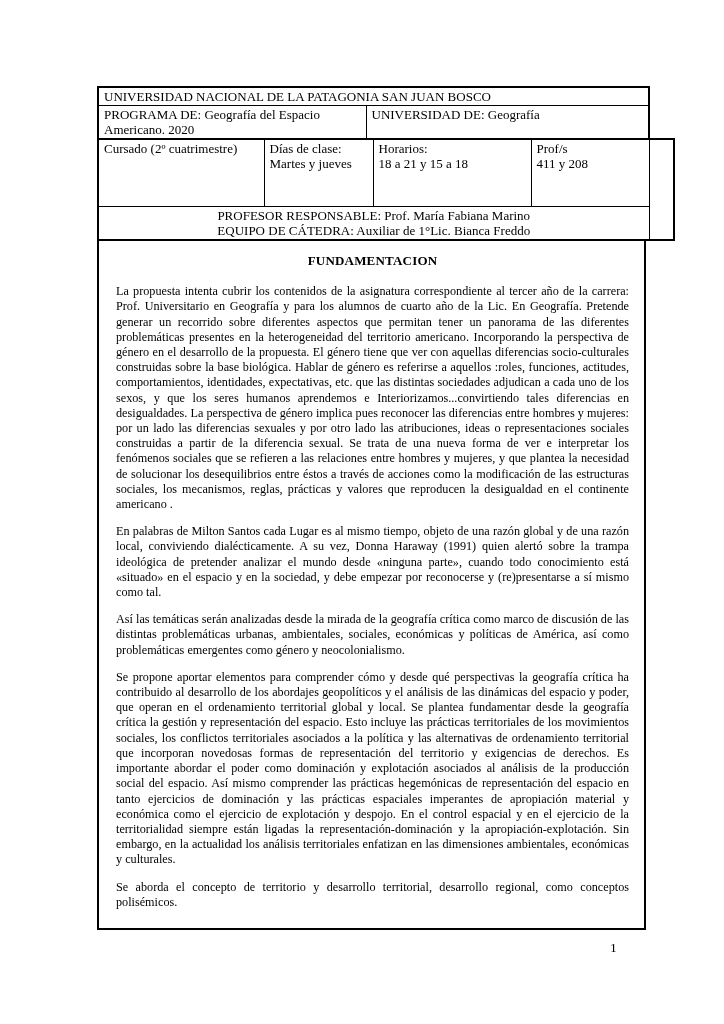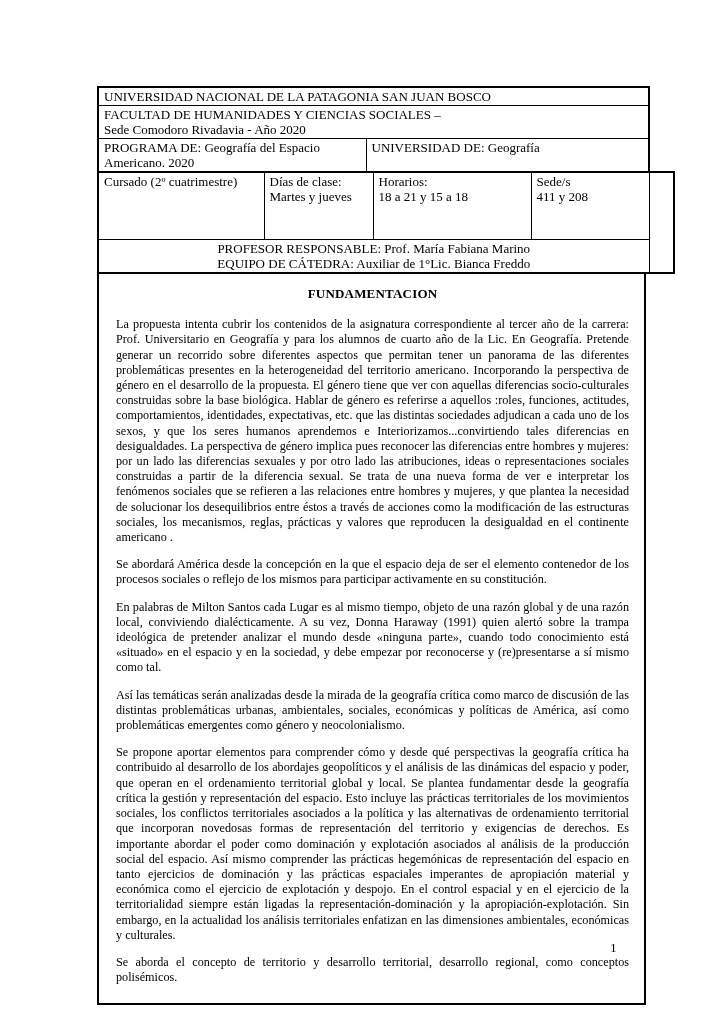--- a/index.html
+++ b/index.html
@@ -76,26 +76,20 @@
     <table class="t t1">
       <colgroup>
           <col style="width:268px">
           <col style="width:283px">
         </colgroup>
       <tbody>
           <tr>
         <td colspan="2">UNIVERSIDAD NACIONAL DE LA PATAGONIA SAN JUAN BOSCO</td>
       </tr>
       <tr>
-        <td colspan="2">
-          <div>FACULTAD DE HUMANIDADES Y CIENCIAS SOCIALES –</div>
-          <div>Sede Comodoro Rivadavia  - Año 2020</div>
-        </td>
-      </tr>
-      <tr>
         <td>PROGRAMA DE: Geografía del Espacio Americano. 2020</td>
         <td>UNIVERSIDAD DE: Geografía</td>
       </tr>
     </tbody>
       </table>
 
     <table class="t t2">
       <colgroup>
         <col style="width:166px">
           <col style="width:109px">
@@ -108,38 +102,37 @@
         <td class="cursado-cell">Cursado (2º cuatrimestre)</td>
         <td>
           <div>Días de clase:</div>
           <div class="cell-gap">Martes y jueves</div>
         </td>
         <td>
           <div>Horarios:</div>
           <div>18 a 21 y 15 a 18</div>
         </td>
         <td>
-          <div>Sede/s</div>
+          <div>Prof/s</div>
           <div>411 y 208</div>
         </td>
         <td class="narrow-cell" rowspan="2"></td>
       </tr>
       <tr class="row-staff">
         <td colspan="4">
           <div>PROFESOR RESPONSABLE: Prof. María Fabiana Marino</div>
           <div>EQUIPO DE CÁTEDRA: Auxiliar de 1°Lic. Bianca Freddo</div>
         </td>
       </tr>
     </tbody>
       </table>
 
     <div class="bodybox">
       <h2>FUNDAMENTACION</h2>
       <p>La propuesta intenta cubrir los contenidos de la asignatura correspondiente al tercer año de la carrera: Prof. Universitario en Geografía y para los alumnos de cuarto año de la Lic. En Geografía. Pretende generar un recorrido sobre diferentes aspectos que permitan tener un panorama de las diferentes problemáticas presentes en la heterogeneidad del territorio americano.  Incorporando la perspectiva de género en el desarrollo de la propuesta. El género tiene que ver con aquellas diferencias socio-culturales construidas sobre la base biológica. Hablar de género es referirse a aquellos :roles, funciones, actitudes, comportamientos, identidades, expectativas, etc. que las distintas sociedades adjudican a cada uno de los sexos, y que los seres humanos aprendemos e Interiorizamos...convirtiendo tales diferencias en desigualdades. La perspectiva de género implica pues reconocer las diferencias entre hombres y mujeres: por un lado las diferencias sexuales y por otro lado las atribuciones, ideas o representaciones sociales construidas a partir de la diferencia sexual. Se trata de una nueva forma de ver e interpretar los fenómenos sociales que se refieren a las relaciones entre hombres y mujeres, y que plantea la necesidad de solucionar los desequilibrios entre éstos a través de acciones como la modificación de las estructuras sociales, los mecanismos, reglas, prácticas y valores que reproducen la desigualdad en el continente americano .</p>
-      <p>Se abordará América desde la concepción en la que el espacio deja de ser el elemento contenedor de los procesos sociales o reflejo de los mismos para participar activamente en su constitución.</p>
       <p>En palabras de Milton Santos cada Lugar es al mismo tiempo, objeto de una razón global y de una razón local, conviviendo dialécticamente. A su vez, Donna Haraway (1991) quien alertó sobre la trampa ideológica de pretender analizar el mundo desde «ninguna parte», cuando todo conocimiento está «situado» en el espacio y en la sociedad, y debe empezar por reconocerse y (re)presentarse a sí mismo como tal.</p>
       <p>Así las temáticas serán analizadas desde la mirada de la geografía crítica como marco de discusión de las distintas problemáticas urbanas, ambientales, sociales, económicas y políticas de América, así como problemáticas emergentes como género y neocolonialismo.</p>
       <p>Se propone aportar elementos para comprender cómo y desde qué perspectivas la geografía crítica ha contribuido al desarrollo de los abordajes geopolíticos y el análisis de las dinámicas del espacio y poder, que operan en el ordenamiento territorial global y local. Se plantea fundamentar desde la geografía crítica la gestión y representación del espacio. Esto incluye las prácticas territoriales de los movimientos sociales, los conflictos territoriales asociados a la política y las alternativas de ordenamiento territorial que incorporan novedosas formas de representación del territorio y exigencias de derechos. Es importante abordar el poder como dominación y explotación asociados al análisis de la producción social del espacio. Así mismo comprender las prácticas hegemónicas de representación del espacio en tanto ejercicios de dominación y las prácticas espaciales imperantes de apropiación material y económica como el ejercicio de explotación y despojo. En el control espacial y en el ejercicio de la territorialidad siempre están ligadas la representación-dominación y la apropiación-explotación. Sin embargo, en la actualidad los análisis territoriales enfatizan en las dimensiones ambientales, económicas y culturales.</p>
       <p>Se aborda el concepto de territorio y desarrollo territorial, desarrollo regional, como conceptos polisémicos.</p>
     </div>
   </div>
 
   <div class="pagenum">1</div>
 </div>
 

